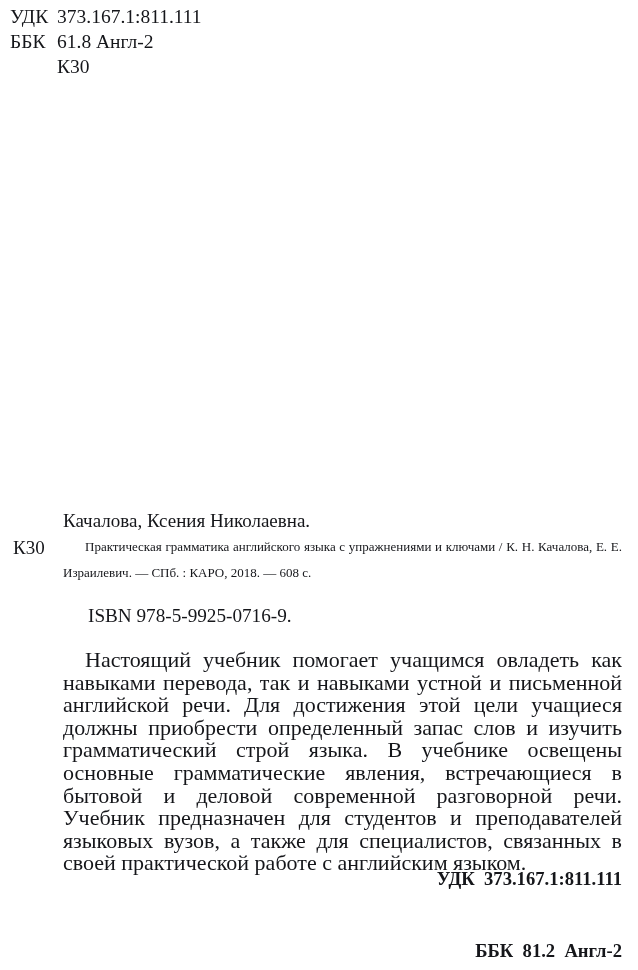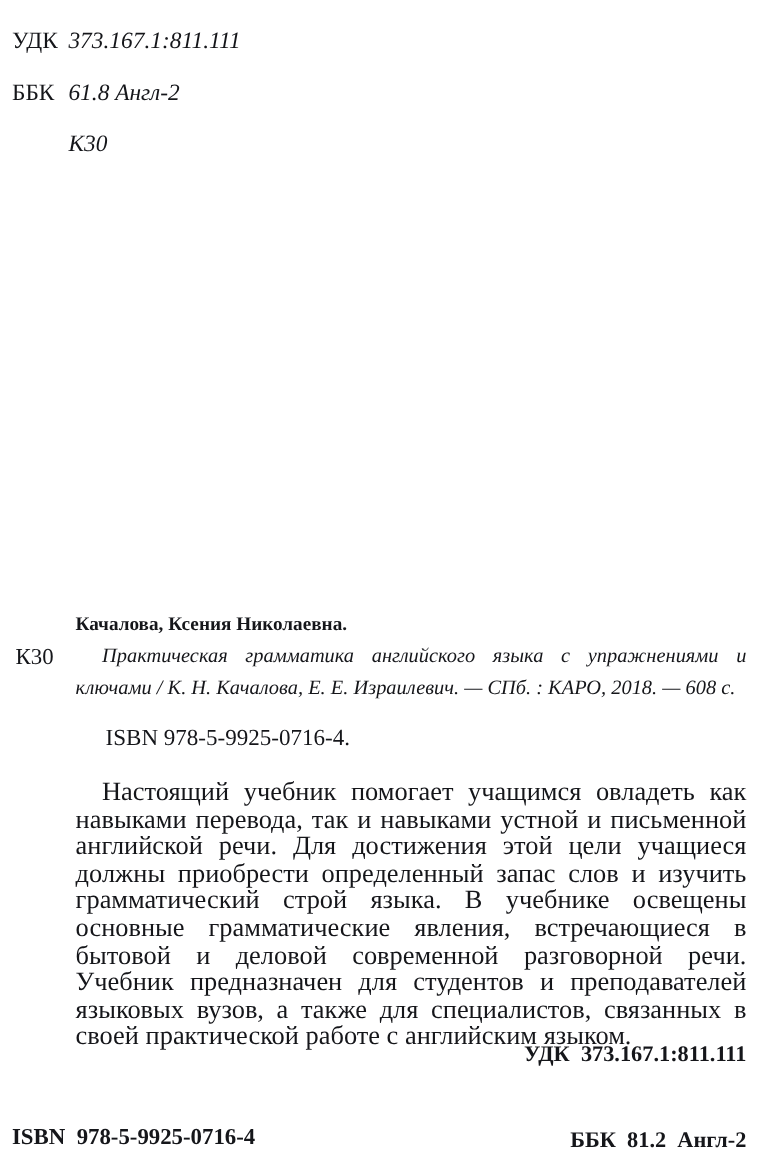--- a/index.html
+++ b/index.html
@@ -32,25 +32,23 @@
     line-height: 25px;
     white-space: nowrap;
   }
   .top-class .row {
     display: block;
     white-space: pre;
   }
   .top-class .lbl {
     display: inline-block;
     width: 47px;
-    margin-top: 18px;
   }
   .top-class .val {
     display: inline-block;
-    font-style: italic;
   }
   .top-class .row-indent .lbl {
     visibility: hidden;
   }
 
   
   .record {
     position: absolute;
     left: 0;
     top: 508px;
@@ -63,34 +61,33 @@
     font-size: 19px;
     line-height: 24px;
   }
   .record-body {
     position: absolute;
     left: 63px;
     top: 0;
     width: 559px;
   }
   .author-line {
-    font-size: 16px;
+    font-size: 19px;
     line-height: 25px;
-    font-weight: bold;
+    font-weight: normal;
     margin: 0 0 1px 0;
   }
   .title-block {
-    font-size: 17px;
+    font-size: 13px;
     line-height: 25.5px;
     text-align: justify;
     text-align-last: left;
     margin: 0;
     text-indent: 22px;
     hyphens: none;
-    font-style: italic;
   }
   .isbn-mid {
     font-size: 19.2px;
     line-height: 25px;
     margin: 18px 0 0 0;
     text-indent: 25px;
   }
 
   
   .annotation {
@@ -154,30 +151,29 @@
     <span class="row"><span class="lbl">УДК</span><span class="val">373.167.1:811.111</span></span>
     <span class="row"><span class="lbl">ББК</span><span class="val">61.8 Англ-2</span></span>
     <span class="row row-indent"><span class="lbl">&nbsp;</span><span class="val">К30</span></span>
   </div>
 
   <div class="record">
     <div class="record-sigla">К30</div>
     <div class="record-body">
       <p class="author-line">Качалова, Ксения Николаевна.</p>
       <p class="title-block">Практическая грамматика английского языка с упражнениями и ключами / К. Н. Качалова, Е. Е. Израилевич. — СПб. : КАРО, 2018. — 608 с.</p>
-      <p class="isbn-mid">ISBN 978-5-9925-0716-4.</p>
+      <p class="isbn-mid">ISBN 978-5-9925-0716-9.</p>
     </div>
   </div>
 
   <p class="annotation">Настоящий учебник помогает учащимся овладеть как навыками перевода, так и навыками устной и письменной английской речи. Для достижения этой цели учащиеся должны приобрести определенный запас слов и изучить грамматический строй языка. В учебнике освещены основные грамматические явления, встречающиеся в бытовой и деловой современной разговорной речи. Учебник предназначен для студентов и преподавателей языковых вузов, а также для специалистов, связанных в своей практической работе с английским языком.</p>
 
   <div class="bottom-class">
     <span>УДК  373.167.1:811.111</span>
     <span>ББК  81.2  Англ-2</span>
   </div>
 
-  <div class="footer-isbn">ISBN  978-5-9925-0716-4</div>
   <div class="footer-copyright">
     <span>© КАРО, 2003</span>
     
   </div>
 
 </div>
 
 </body></html>

